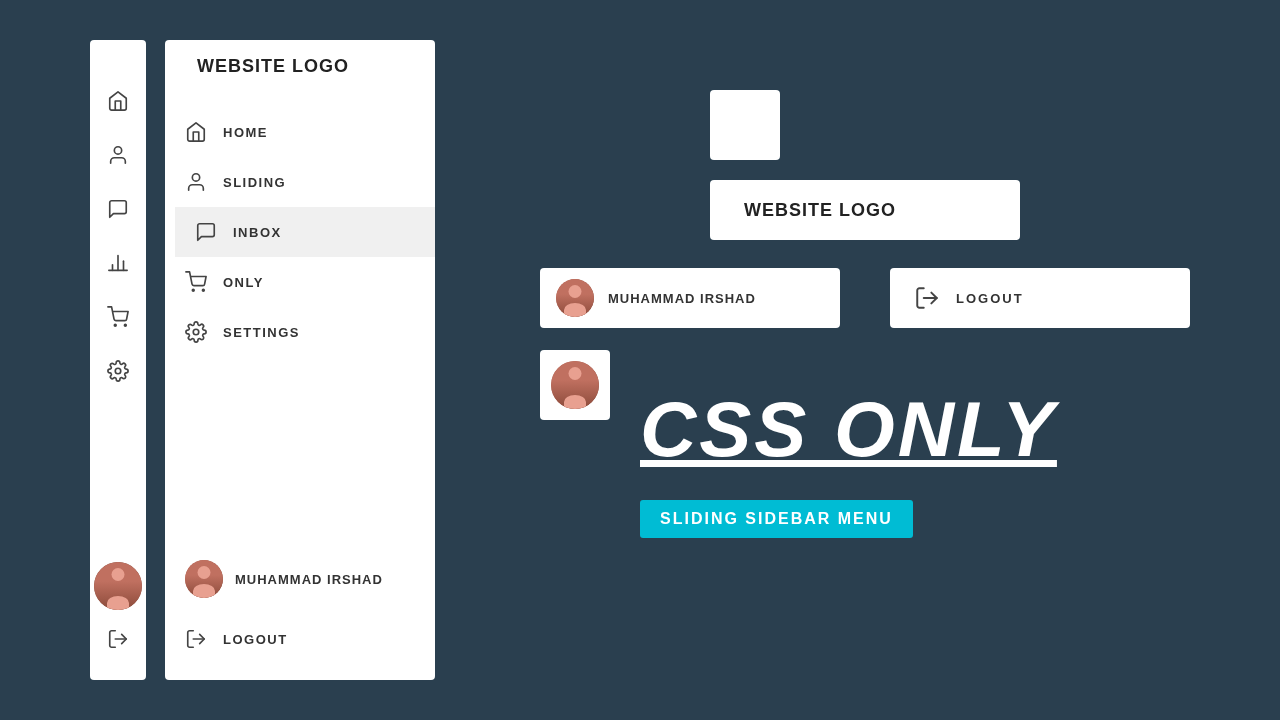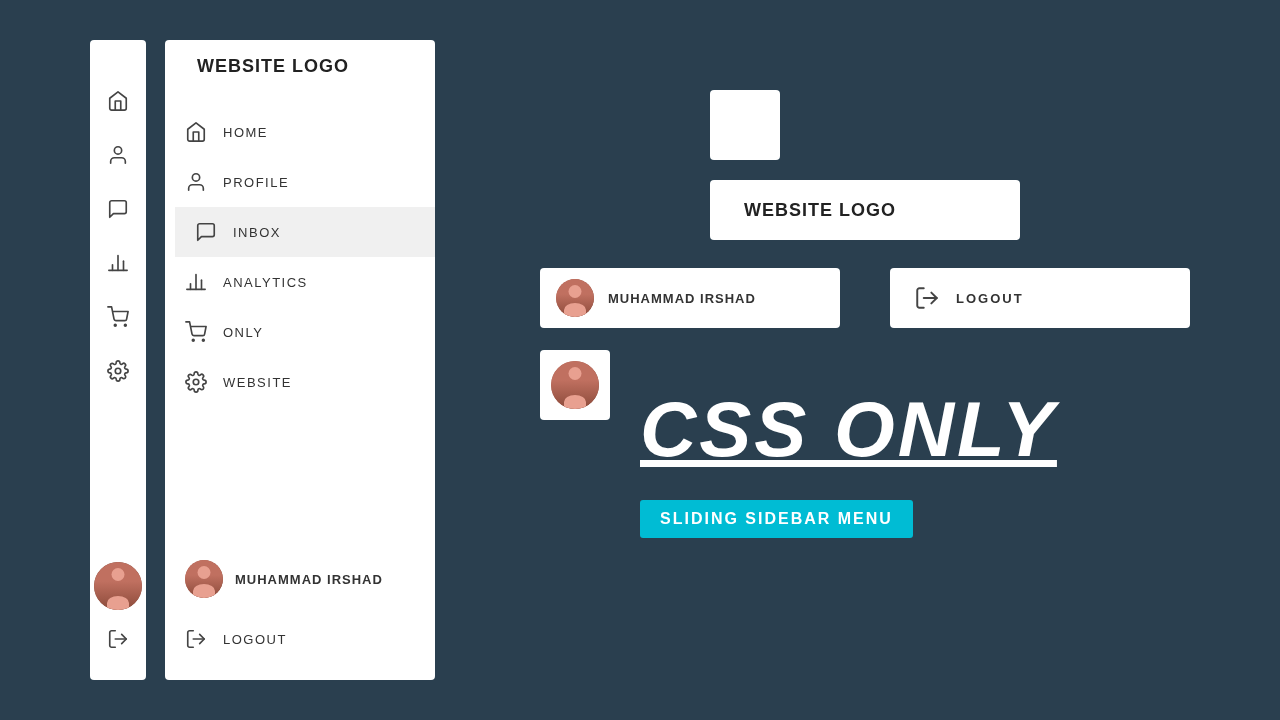--- a/index.html
+++ b/index.html
@@ -90,21 +90,21 @@
       transition: background 0.2s;
     }
 
     .sidebar-expanded .nav-item.active {
       background: #f0f0f0;
       margin-left: 10px;
     }
 
     .sidebar-expanded .nav-label {
       font-size: 13px;
-      font-weight: 400;
+      font-weight: 700;
       letter-spacing: 1.5px;
       color: #333;
       text-align: center;
     }
 
     .sidebar-expanded .spacer { flex: 1; }
 
     .sidebar-expanded .bottom-section {
       display: flex;
       flex-direction: column;
@@ -415,55 +415,46 @@
       <polyline points="9,22 9,12 15,12 15,22"></polyline>
     </svg>
     <span class="nav-label">HOME</span>
   </div>
 
   <div class="nav-item">
     <svg class="icon-svg" viewBox="0 0 24 24">
       <path d="M20 21v-2a4 4 0 00-4-4H8a4 4 0 00-4 4v2"></path>
       <circle cx="12" cy="7" r="4"></circle>
     </svg>
-    <span class="nav-label">PROFILE</span>
+    <span class="nav-label">SLIDING</span>
   </div>
 
   <div class="nav-item active">
     <svg class="icon-svg" viewBox="0 0 24 24">
       <path d="M21 15a2 2 0 01-2 2H7l-4 4V5a2 2 0 012-2h14a2 2 0 012 2z"></path>
     </svg>
     <span class="nav-label">INBOX</span>
   </div>
 
-  <div class="nav-item">
-    <svg class="icon-svg" viewBox="0 0 24 24">
-      <line x1="18" y1="20" x2="18" y2="10"></line>
-      <line x1="12" y1="20" x2="12" y2="4"></line>
-      <line x1="6" y1="20" x2="6" y2="14"></line>
-      <line x1="2" y1="20" x2="22" y2="20"></line>
-    </svg>
-    <span class="nav-label">ANALYTICS</span>
-  </div>
 
   <div class="nav-item">
     <svg class="icon-svg" viewBox="0 0 24 24">
       <circle cx="9" cy="21" r="1"></circle>
       <circle cx="20" cy="21" r="1"></circle>
       <path d="M1 1h4l2.68 13.39a2 2 0 002 1.61h9.72a2 2 0 001.99-1.75L23 6H6"></path>
     </svg>
     <span class="nav-label">ONLY</span>
   </div>
 
   <div class="nav-item">
     <svg class="icon-svg" viewBox="0 0 24 24">
       <circle cx="12" cy="12" r="3"></circle>
       <path d="M19.4 15a1.65 1.65 0 00.33 1.82l.06.06a2 2 0 010 2.83 2 2 0 01-2.83 0l-.06-.06a1.65 1.65 0 00-1.82-.33 1.65 1.65 0 00-1 1.51V21a2 2 0 01-4 0v-.09A1.65 1.65 0 009 19.4a1.65 1.65 0 00-1.82.33l-.06.06a2 2 0 01-2.83-2.83l.06-.06A1.65 1.65 0 004.68 15a1.65 1.65 0 00-1.51-1H3a2 2 0 010-4h.09A1.65 1.65 0 004.6 9a1.65 1.65 0 00-.33-1.82l-.06-.06a2 2 0 012.83-2.83l.06.06A1.65 1.65 0 009 4.68a1.65 1.65 0 001-1.51V3a2 2 0 014 0v.09a1.65 1.65 0 001 1.51 1.65 1.65 0 001.82-.33l.06-.06a2 2 0 012.83 2.83l-.06.06A1.65 1.65 0 0019.4 9a1.65 1.65 0 001.51 1H21a2 2 0 010 4h-.09a1.65 1.65 0 00-1.51 1z"></path>
     </svg>
-    <span class="nav-label">WEBSITE</span>
+    <span class="nav-label">SETTINGS</span>
   </div>
 
   <div class="spacer"></div>
 
   <div class="bottom-section">
     <div class="user-row">
       <div class="avatar-sm-inner">
         <div class="avatar-human"></div>
       </div>
       <span class="user-name">MUHAMMAD IRSHAD</span>

